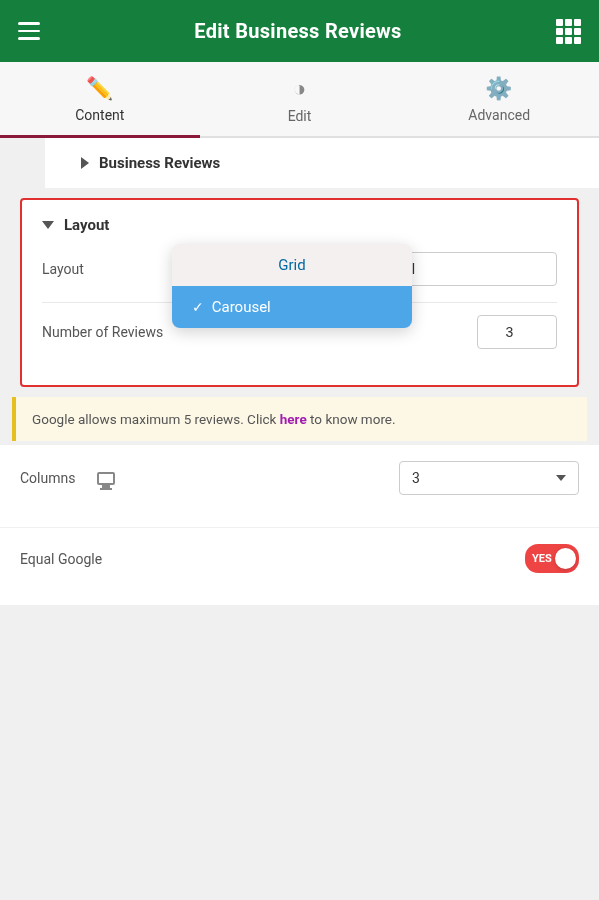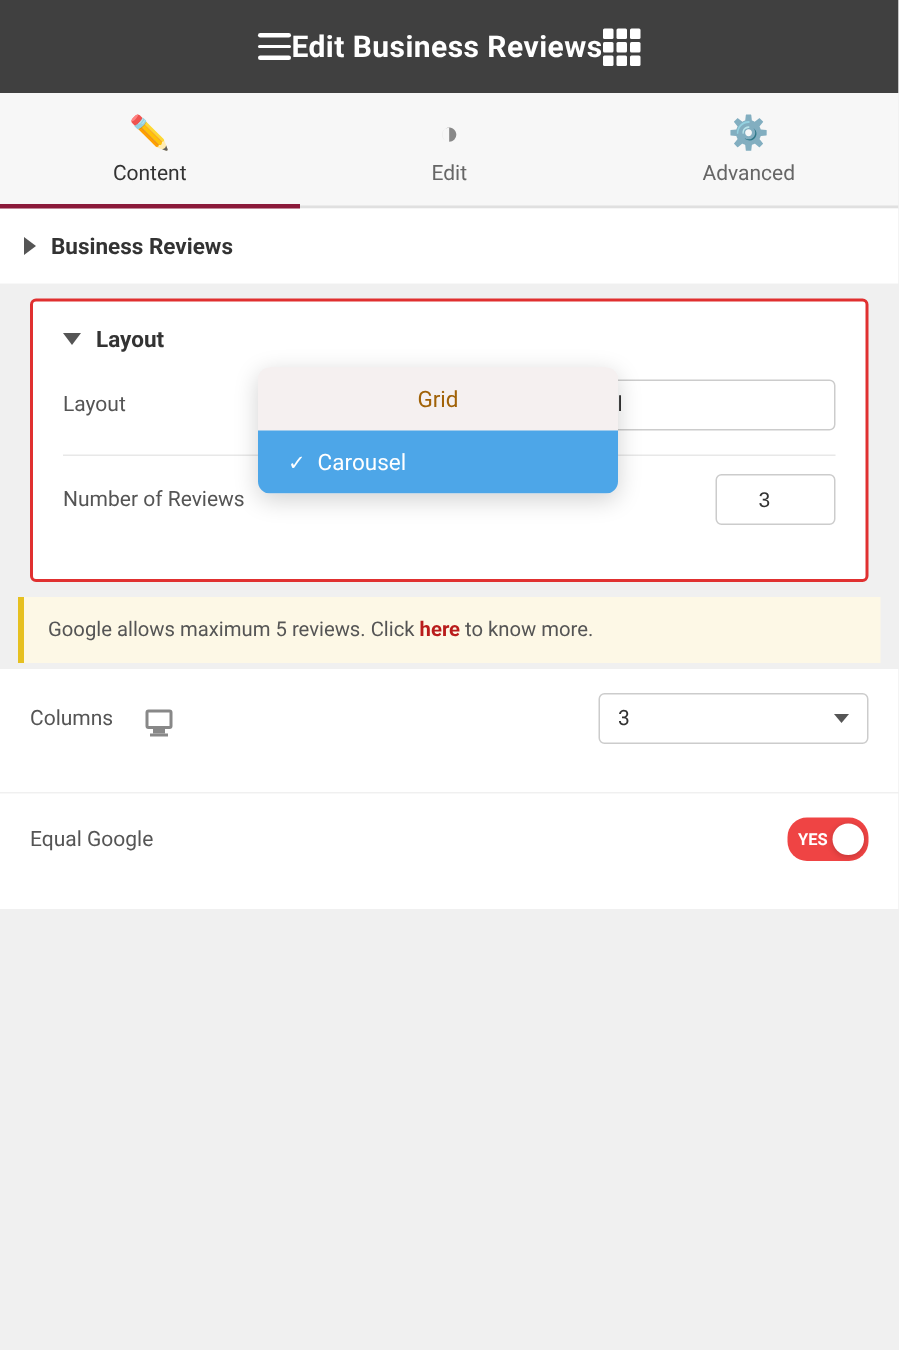--- a/index.html
+++ b/index.html
@@ -6,24 +6,24 @@
     body {
       font-family: -apple-system, BlinkMacSystemFont, 'Segoe UI', Roboto, sans-serif;
       background: #f0f0f0;
       width: 599px;
       min-height: 900px;
       overflow-x: hidden;
     }
 
     
     .header {
-      background: #404040;
-      display: flex;
-      align-items: center;
-      justify-content: center;
+      background: #15803d;
+      display: flex;
+      align-items: center;
+      justify-content: space-between;
       padding: 0 18px;
       height: 62px;
     }
     .header-title {
       color: #fff;
       font-size: 20px;
       font-weight: 700;
       letter-spacing: 0.3px;
     }
     .hamburger {
@@ -84,25 +84,26 @@
 
     
     .content {
       background: #f0f0f0;
       padding: 0;
     }
 
     
     .section-header {
       background: #fff;
-      padding: 16px 16px;
+      padding: 16px 36px;
       display: flex;
       align-items: center;
       gap: 10px;
       margin-bottom: 2px;
+      margin-left: 45px;
     }
     .section-header-title {
       font-size: 15px;
       font-weight: 700;
       color: #333;
     }
     .arrow-right {
       width: 0;
       height: 0;
       border-top: 6px solid transparent;
@@ -191,21 +192,21 @@
     }
     .dropdown-item.selected {
       background: #4da6e8;
       color: #fff;
       display: flex;
       align-items: center;
       gap: 8px;
     }
     .dropdown-item:first-child {
       background: #f5f0f0;
-      color: #a16207;
+      color: #0369a1;
       text-align: center;
     }
     .checkmark {
       font-size: 14px;
     }
 
     
     .number-input {
       border: 1px solid #ccc;
       border-radius: 4px;
@@ -220,21 +221,21 @@
     .notice-box {
       background: #fdf8e6;
       border-left: 4px solid #e6c020;
       margin: 0 12px 4px;
       padding: 12px 16px;
       font-size: 13.5px;
       color: #555;
       line-height: 1.5;
     }
     .notice-box a {
-      color: #b91c1c;
+      color: #a21caf;
       font-weight: 700;
       text-decoration: none;
     }
 
     
     .panel-section {
       background: #fff;
       padding: 16px 20px;
       margin-top: 2px;
     }

